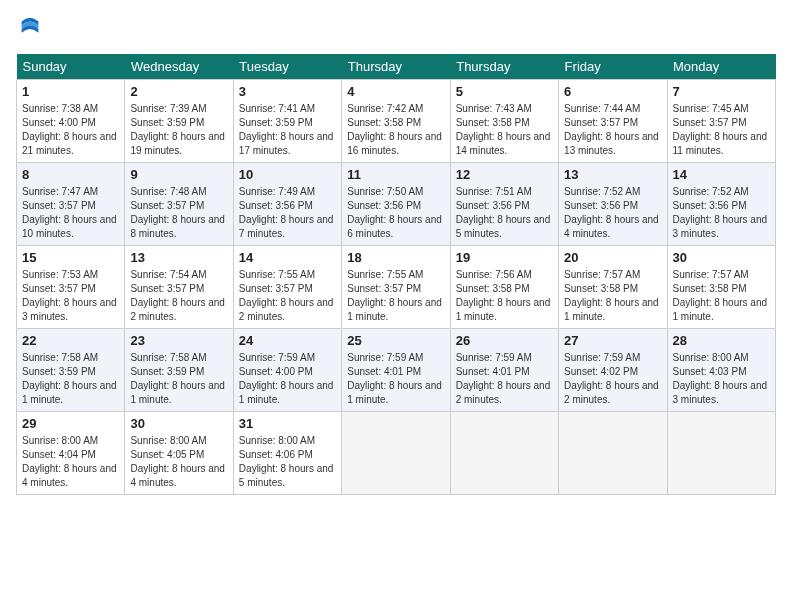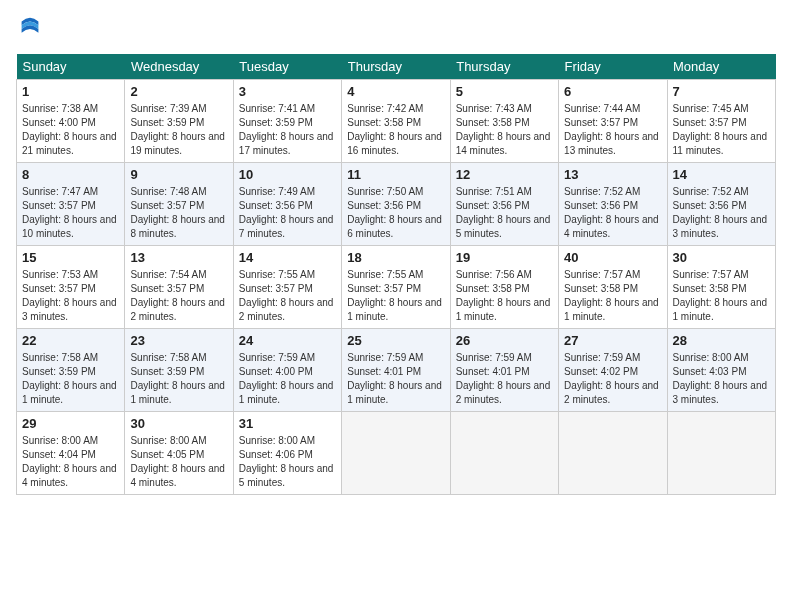--- a/index.html
+++ b/index.html
@@ -195,21 +195,21 @@
         </td>
         <td>
           <span class="day-num">18</span>
           <div class="day-info">Sunrise: 7:55 AM<br>Sunset: 3:57 PM<br>Daylight: 8 hours and 1 minute.</div>
         </td>
         <td>
           <span class="day-num">19</span>
           <div class="day-info">Sunrise: 7:56 AM<br>Sunset: 3:58 PM<br>Daylight: 8 hours and 1 minute.</div>
         </td>
         <td>
-          <span class="day-num">40</span>
+          <span class="day-num">20</span>
           <div class="day-info">Sunrise: 7:57 AM<br>Sunset: 3:58 PM<br>Daylight: 8 hours and 1 minute.</div>
         </td>
         <td>
           <span class="day-num">30</span>
           <div class="day-info">Sunrise: 7:57 AM<br>Sunset: 3:58 PM<br>Daylight: 8 hours and 1 minute.</div>
         </td>
       </tr>
       <tr class="alt-row">
         <td>
           <span class="day-num">22</span>

